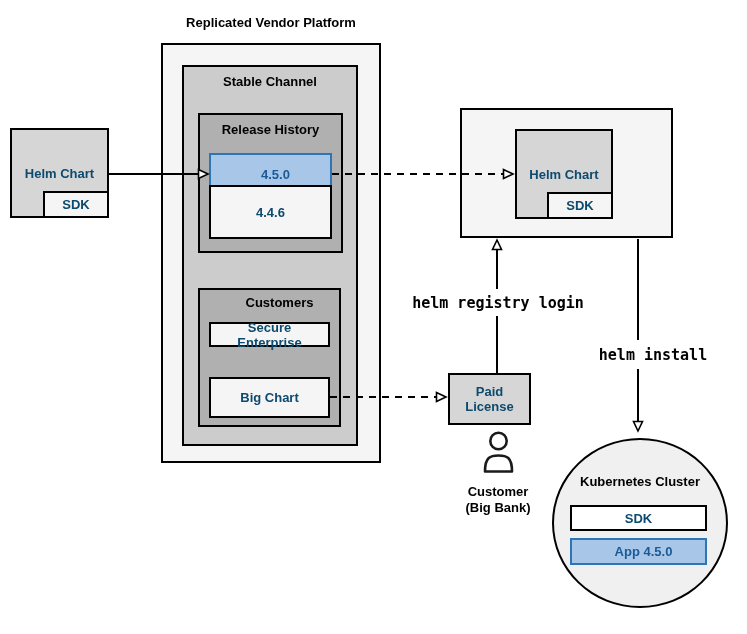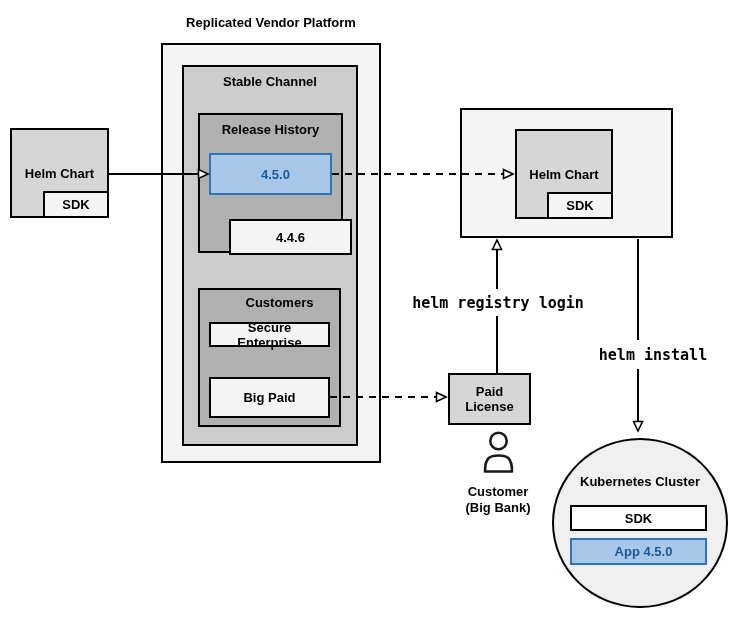--- a/index.html
+++ b/index.html
@@ -2,21 +2,21 @@
 <html style="--blue-fill: #a8c7e8; --blue-border: #2e75b6; --blue-text: #1c5a96; --gray-lightest: #f5f5f5; --gray-light: #cccccc; --gray-medium: #b0b0b0; --gray-box: #d6d6d6; --circle-fill: #f0f0f0;"><head>
 <meta charset="utf-8">
 <style>
   html,body{margin:0;padding:0;background:#fff;}
   .canvas{
     position:relative;width:747px;height:634px;background:#fff;
     font-family:"Liberation Sans",sans-serif;overflow:hidden;
   }
   .box{position:absolute;border:2px solid #000;box-sizing:border-box;}
   .flexc{display:flex;align-items:center;justify-content:center;
-         font-weight:bold;font-size:13px;color:#000000;text-align:center;line-height:15px;}
+         font-weight:bold;font-size:13px;color:#0c4a6e;text-align:center;line-height:15px;}
   .lbl{position:absolute;font-weight:bold;font-size:13px;color:#000;
        text-align:center;line-height:16px;}
   .mono{position:absolute;font-family:"DejaVu Sans Mono",monospace;
         font-weight:bold;font-size:15px;color:#000;text-align:center;line-height:16px;}
   .bg-lightest{background:var(--gray-lightest,#f5f5f5);}
   .bg-light{background:var(--gray-light,#cccccc);}
   .bg-medium{background:var(--gray-medium,#b0b0b0);}
   .bg-box{background:var(--gray-box,#d6d6d6);}
   .bg-white{background:#ffffff;}
   .blue{background:var(--blue-fill,#a8c7e8);border-color:var(--blue-border,#2e75b6);
@@ -26,26 +26,26 @@
 </style>
 </head>
 <body>
 
 <div class="canvas">
 
   <div class="box bg-lightest" style="left:161px;top:43px;width:220px;height:420px;"></div>
   <div class="box bg-light" style="left:182px;top:65px;width:176px;height:381px;"></div>
   <div class="box bg-medium" style="left:198px;top:113px;width:145px;height:140px;"></div>
   <div class="box flexc blue" style="left:209px;top:153px;width:123px;height:42px;">4.5.0</div>
-  <div class="box flexc bg-lightest" style="left:209px;top:219px;width:123px;height:36px;margin-left:20px;">4.4.6</div>
+  <div class="box flexc bg-lightest" style="left:209px;top:185px;width:123px;height:54px;">4.4.6</div>
   <div class="box bg-medium" style="left:198px;top:288px;width:143px;height:139px;"></div>
   <div class="box flexc bg-lightest" style="left:209px;top:322px;width:121px;height:25px;">
     <span style="display:inline-block;width:80px;">Secure Enterprise</span>
   </div>
-  <div class="box flexc bg-lightest" style="left:209px;top:377px;width:121px;height:41px;">Big Paid</div>
+  <div class="box flexc bg-lightest" style="left:209px;top:377px;width:121px;height:41px;">Big Chart</div>
 
   <div class="box flexc bg-box" style="left:10px;top:128px;width:99px;height:90px;">Helm Chart</div>
   <div class="box flexc bg-lightest" style="left:43px;top:191px;width:66px;height:27px;">SDK</div>
 
   <div class="box bg-lightest" style="left:460px;top:108px;width:213px;height:130px;"></div>
   <div class="box flexc bg-box" style="left:515px;top:129px;width:98px;height:90px;">Helm Chart</div>
   <div class="box flexc bg-lightest" style="left:547px;top:192px;width:66px;height:27px;">SDK</div>
 
   <div class="box flexc bg-box" style="left:448px;top:373px;width:83px;height:52px;">
     <span style="display:inline-block;width:64px;">Paid License</span>

